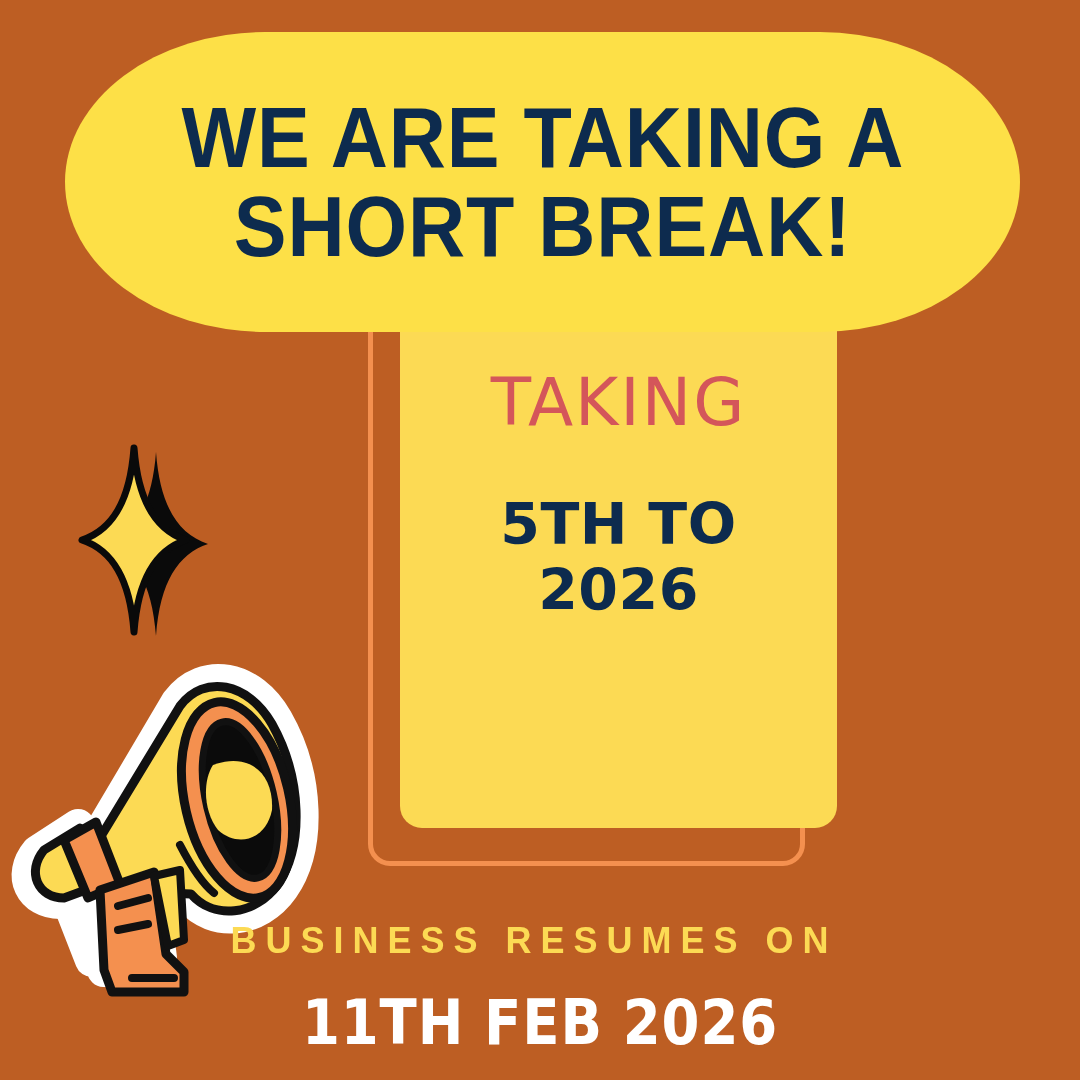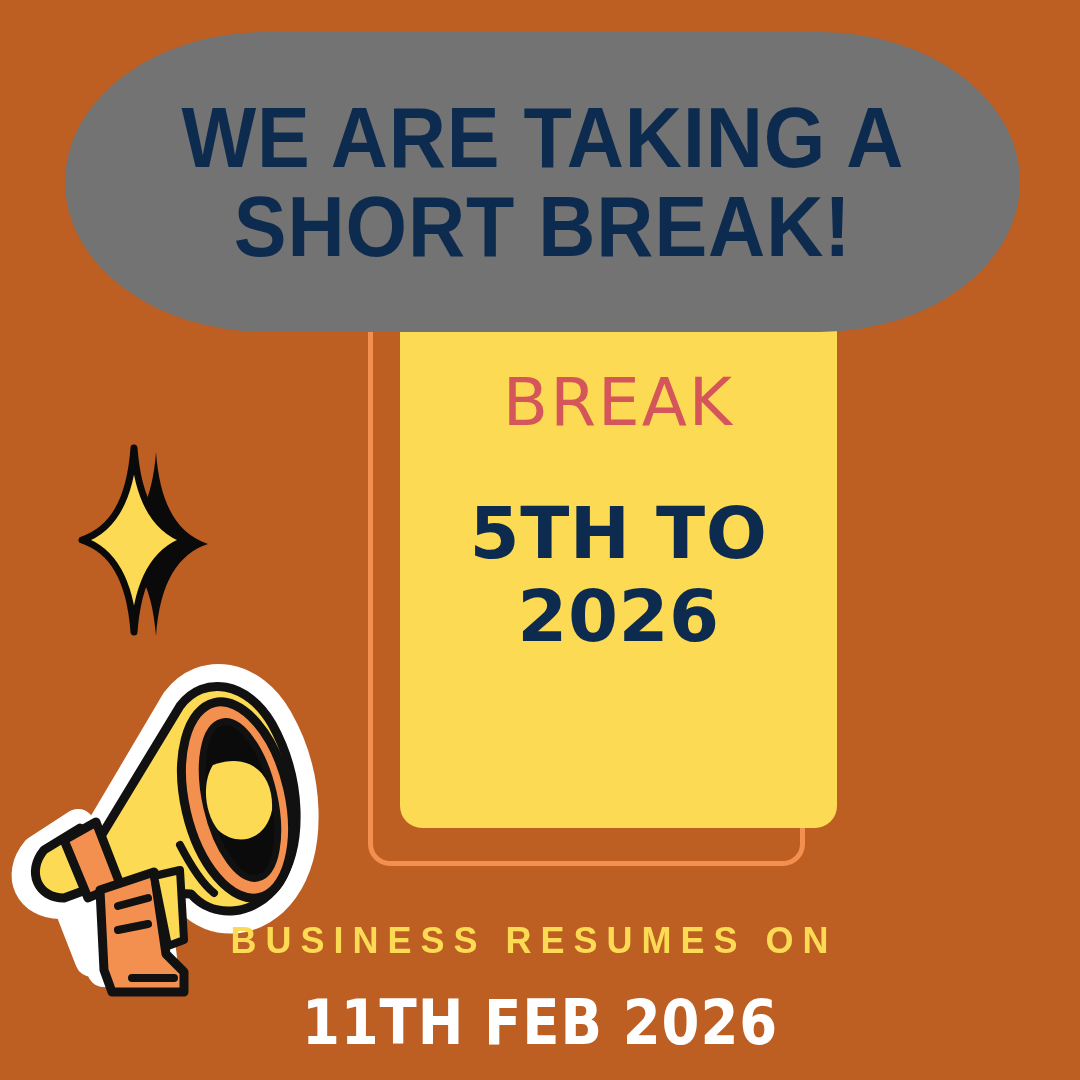--- a/index.html
+++ b/index.html
@@ -57,38 +57,38 @@
     color: #D4565A;
     font-size: 66px;
     font-weight: 400;
     letter-spacing: 2px;
     line-height: 1;
     margin: 0 0 56px 0;
     font-family: "DejaVu Sans", sans-serif;
   }
   .date-range {
     color: #0D2B4E;
-    font-size: 72px;
+    font-size: 57px;
     font-weight: bold;
     line-height: 1.15;
     letter-spacing: 0.5px;
     margin: 0;
     padding: 0 14px;
     font-family: "DejaVu Sans", sans-serif;
   }
   .date-range .dline { display: block; }
 
   
   .headline-banner {
     position: absolute;
     left: 65px;
     top: 32px;
     width: 955px;
     height: 300px;
-    background: #737373;
+    background: #fde047;
     border-radius: 200px / 150px;
     display: flex;
     flex-direction: column;
     align-items: center;
     justify-content: center;
     box-sizing: border-box;
     padding: 0 60px;
   }
   .headline-line {
     color: #0D2B4E;
@@ -147,21 +147,21 @@
 </style>
 </head>
 <body>
 
 <div id="poster">
 
   <div class="outline-frame"></div>
 
   <div class="yellow-card">
     <div class="card-inner">
-      <div class="closed-word">BREAK</div>
+      <div class="closed-word">TAKING</div>
       <div class="date-range">
         <span class="dline">5TH TO</span>
         <span class="dline">2026</span>
       </div>
     </div>
   </div>
 
   <div class="headline-banner">
     <div class="headline-line">WE ARE TAKING A</div>
     <div class="headline-line">SHORT BREAK!</div>

